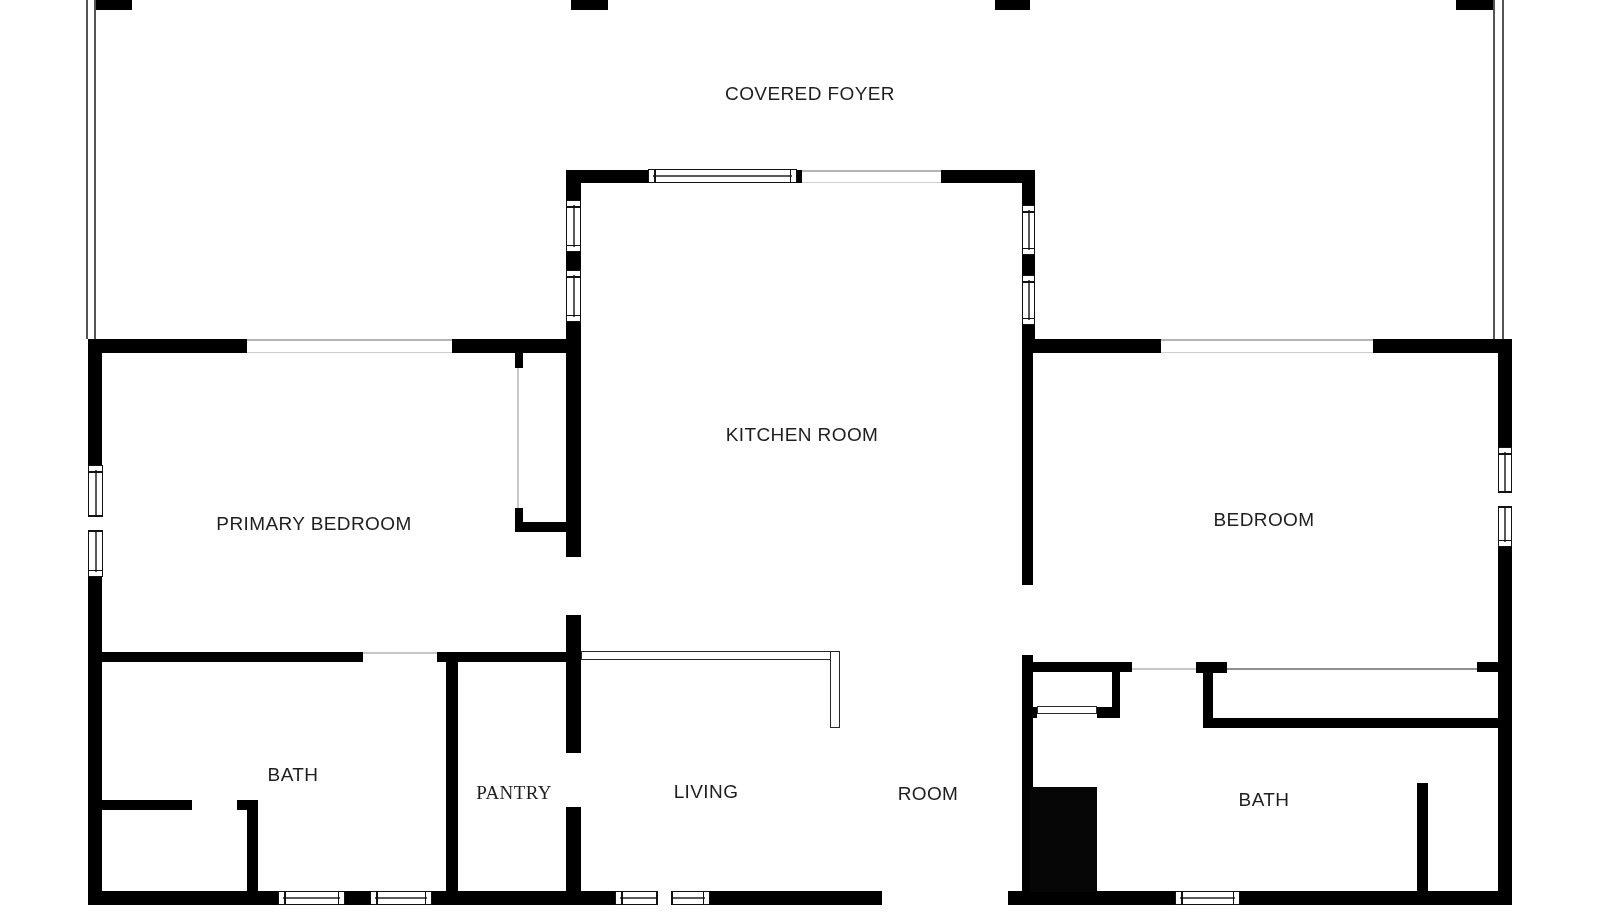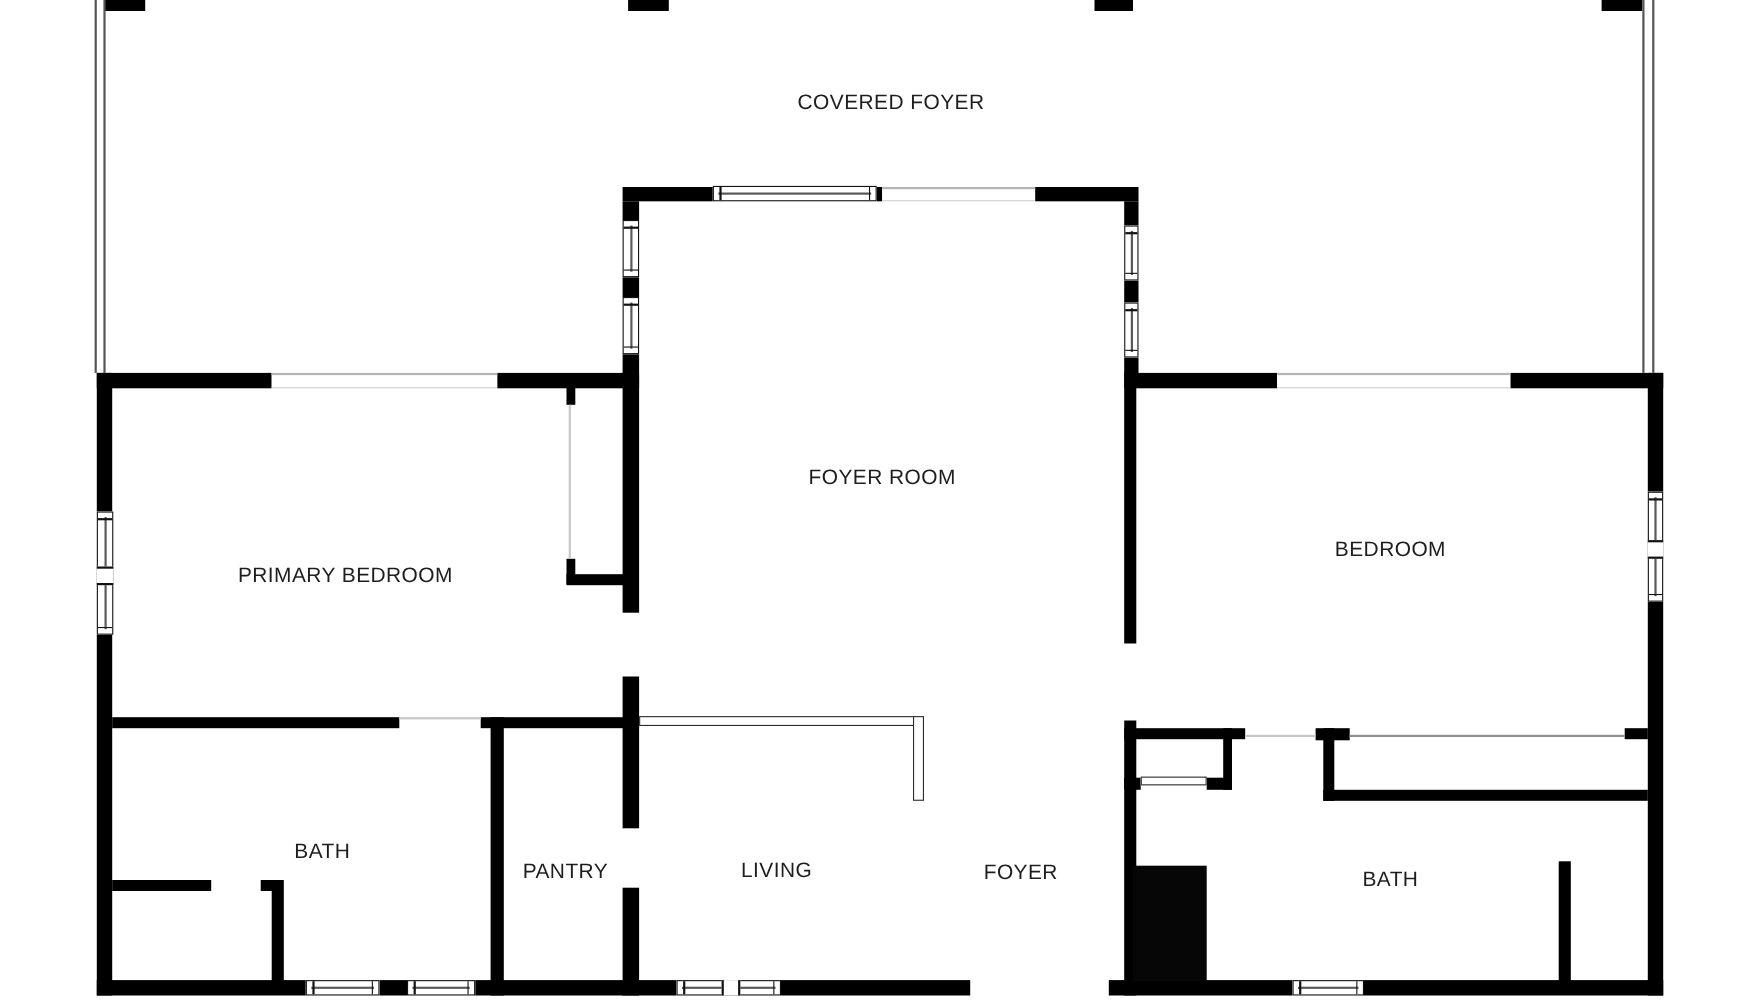--- a/index.html
+++ b/index.html
@@ -156,21 +156,21 @@
       <div class="glass" style="left: 4px; right: 4px; top: 50%; height: 2px; margin-top: -1px;"></div>
       <div class="cap" style="left: 5px; top: 0px; bottom: 0px; width: 1.5px;"></div>
       <div class="cap" style="right: 5px; top: 0px; bottom: 0px; width: 1.5px;"></div>
     </div>
     <div class="abs win" style="left: 1175px; top: 891px; width: 65px; height: 14px;">
       <div class="glass" style="left: 4px; right: 4px; top: 50%; height: 2px; margin-top: -1px;"></div>
       <div class="cap" style="left: 5px; top: 0px; bottom: 0px; width: 1.5px;"></div>
       <div class="cap" style="right: 5px; top: 0px; bottom: 0px; width: 1.5px;"></div>
     </div>
     <div class="room-label" style="left: 810px; top: 94px;">COVERED FOYER</div>
-    <div class="room-label" style="left: 802px; top: 435px;">FOYER ROOM</div>
+    <div class="room-label" style="left: 802px; top: 435px;">KITCHEN ROOM</div>
     <div class="room-label" style="left: 314px; top: 524px;">PRIMARY BEDROOM</div>
-    <div class="room-label" style="left: 1264px; top: 500px;">BEDROOM</div>
+    <div class="room-label" style="left: 1264px; top: 520px;">BEDROOM</div>
     <div class="room-label" style="left: 293px; top: 775px;">BATH</div>
-    <div class="room-label" style="left: 514px; top: 793px;">PANTRY</div>
+    <div class="room-label" style="left: 514px; top: 793px; font-family: Liberation Serif, serif;">PANTRY</div>
     <div class="room-label" style="left: 706px; top: 792px;">LIVING</div>
-    <div class="room-label" style="left: 928px; top: 794px;">FOYER</div>
+    <div class="room-label" style="left: 928px; top: 794px;">ROOM</div>
     <div class="room-label" style="left: 1264px; top: 800px;">BATH</div>
   </div>
 
 </body></html>

